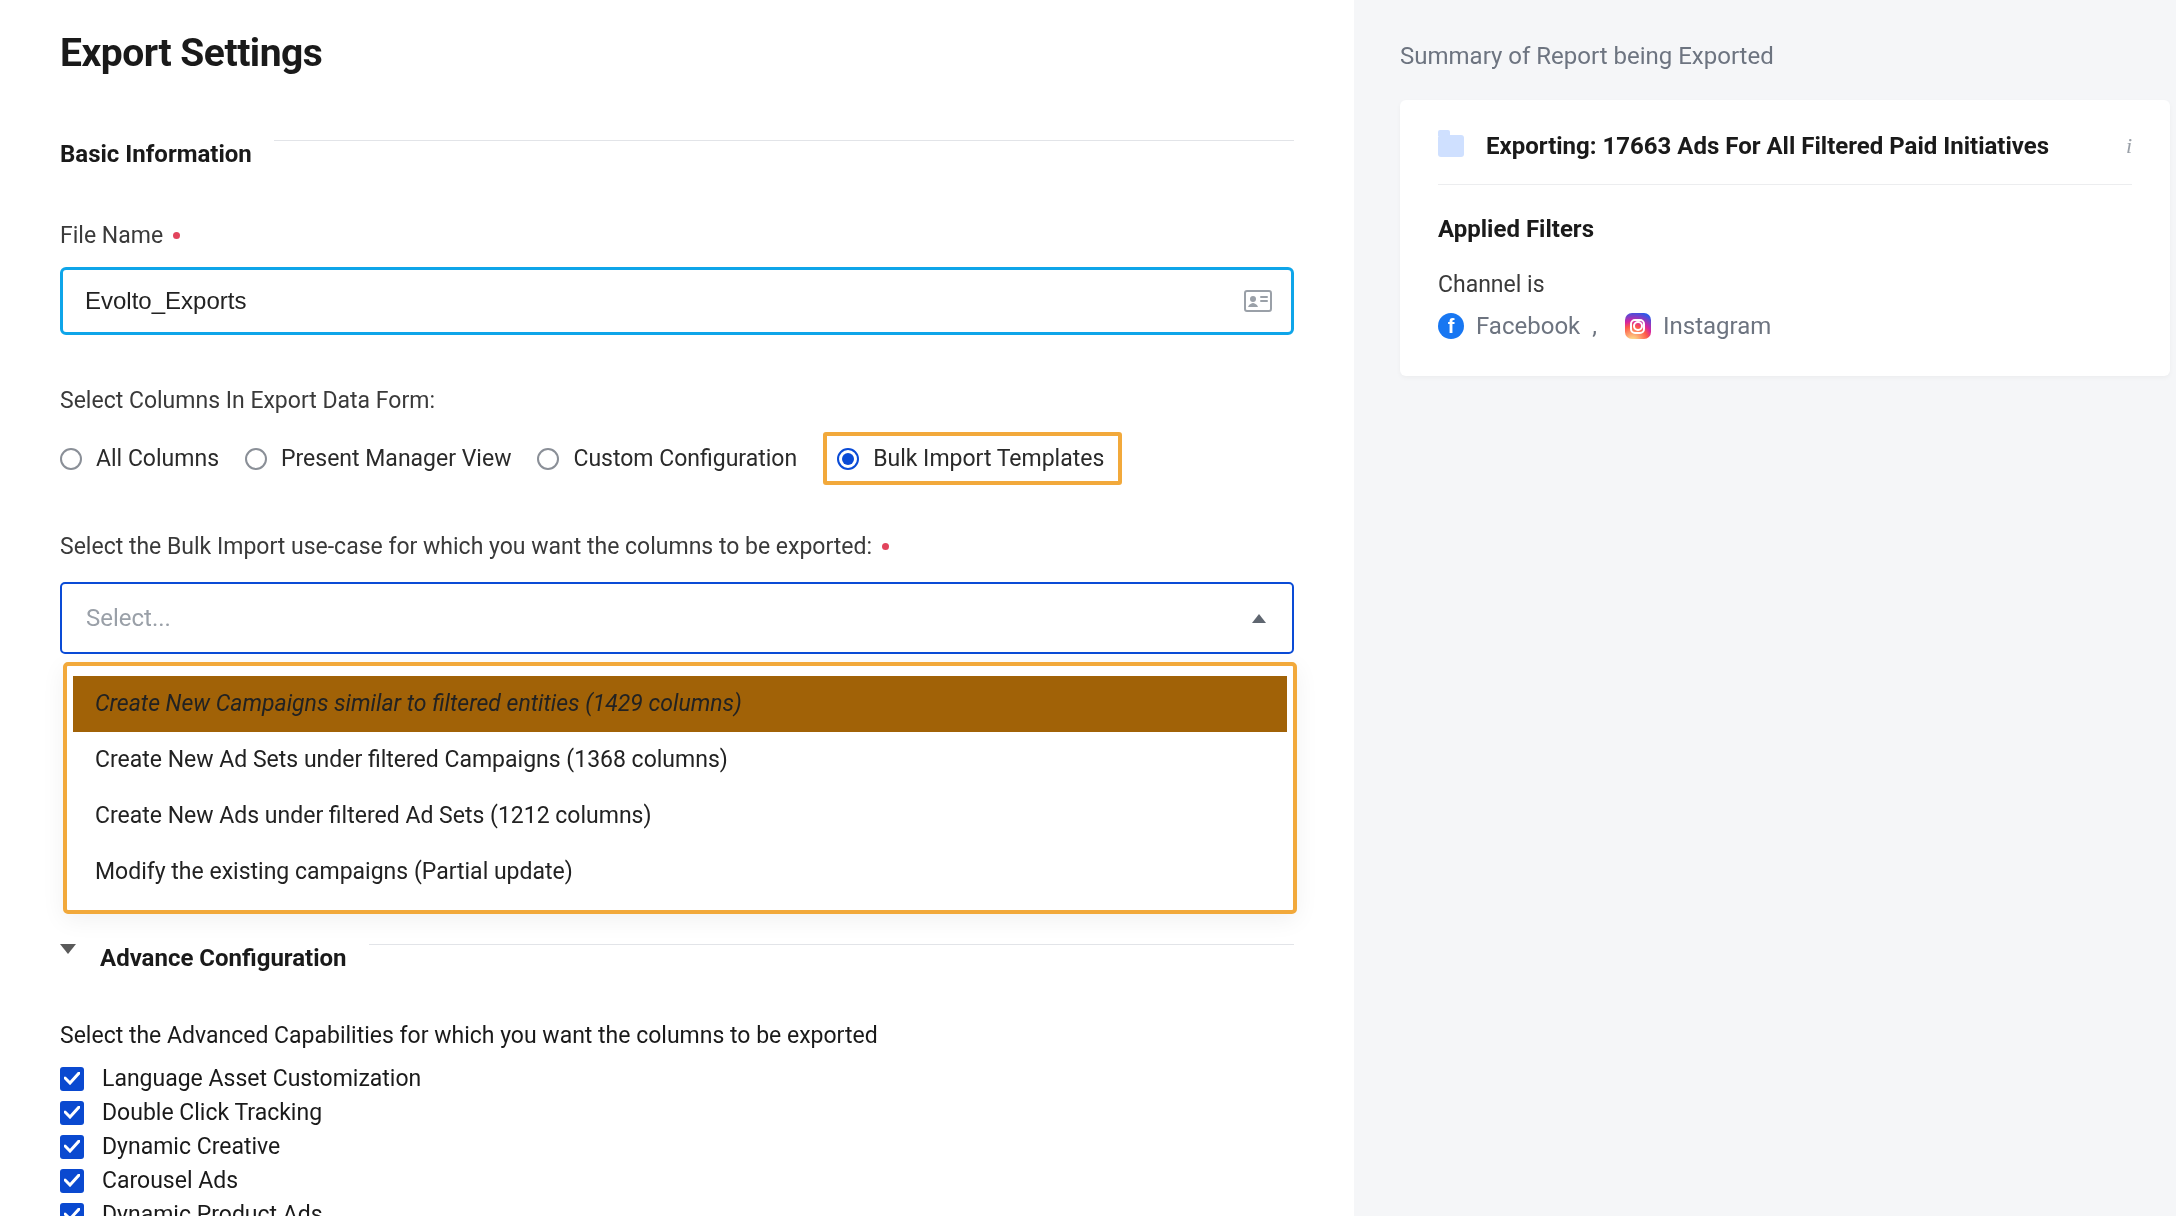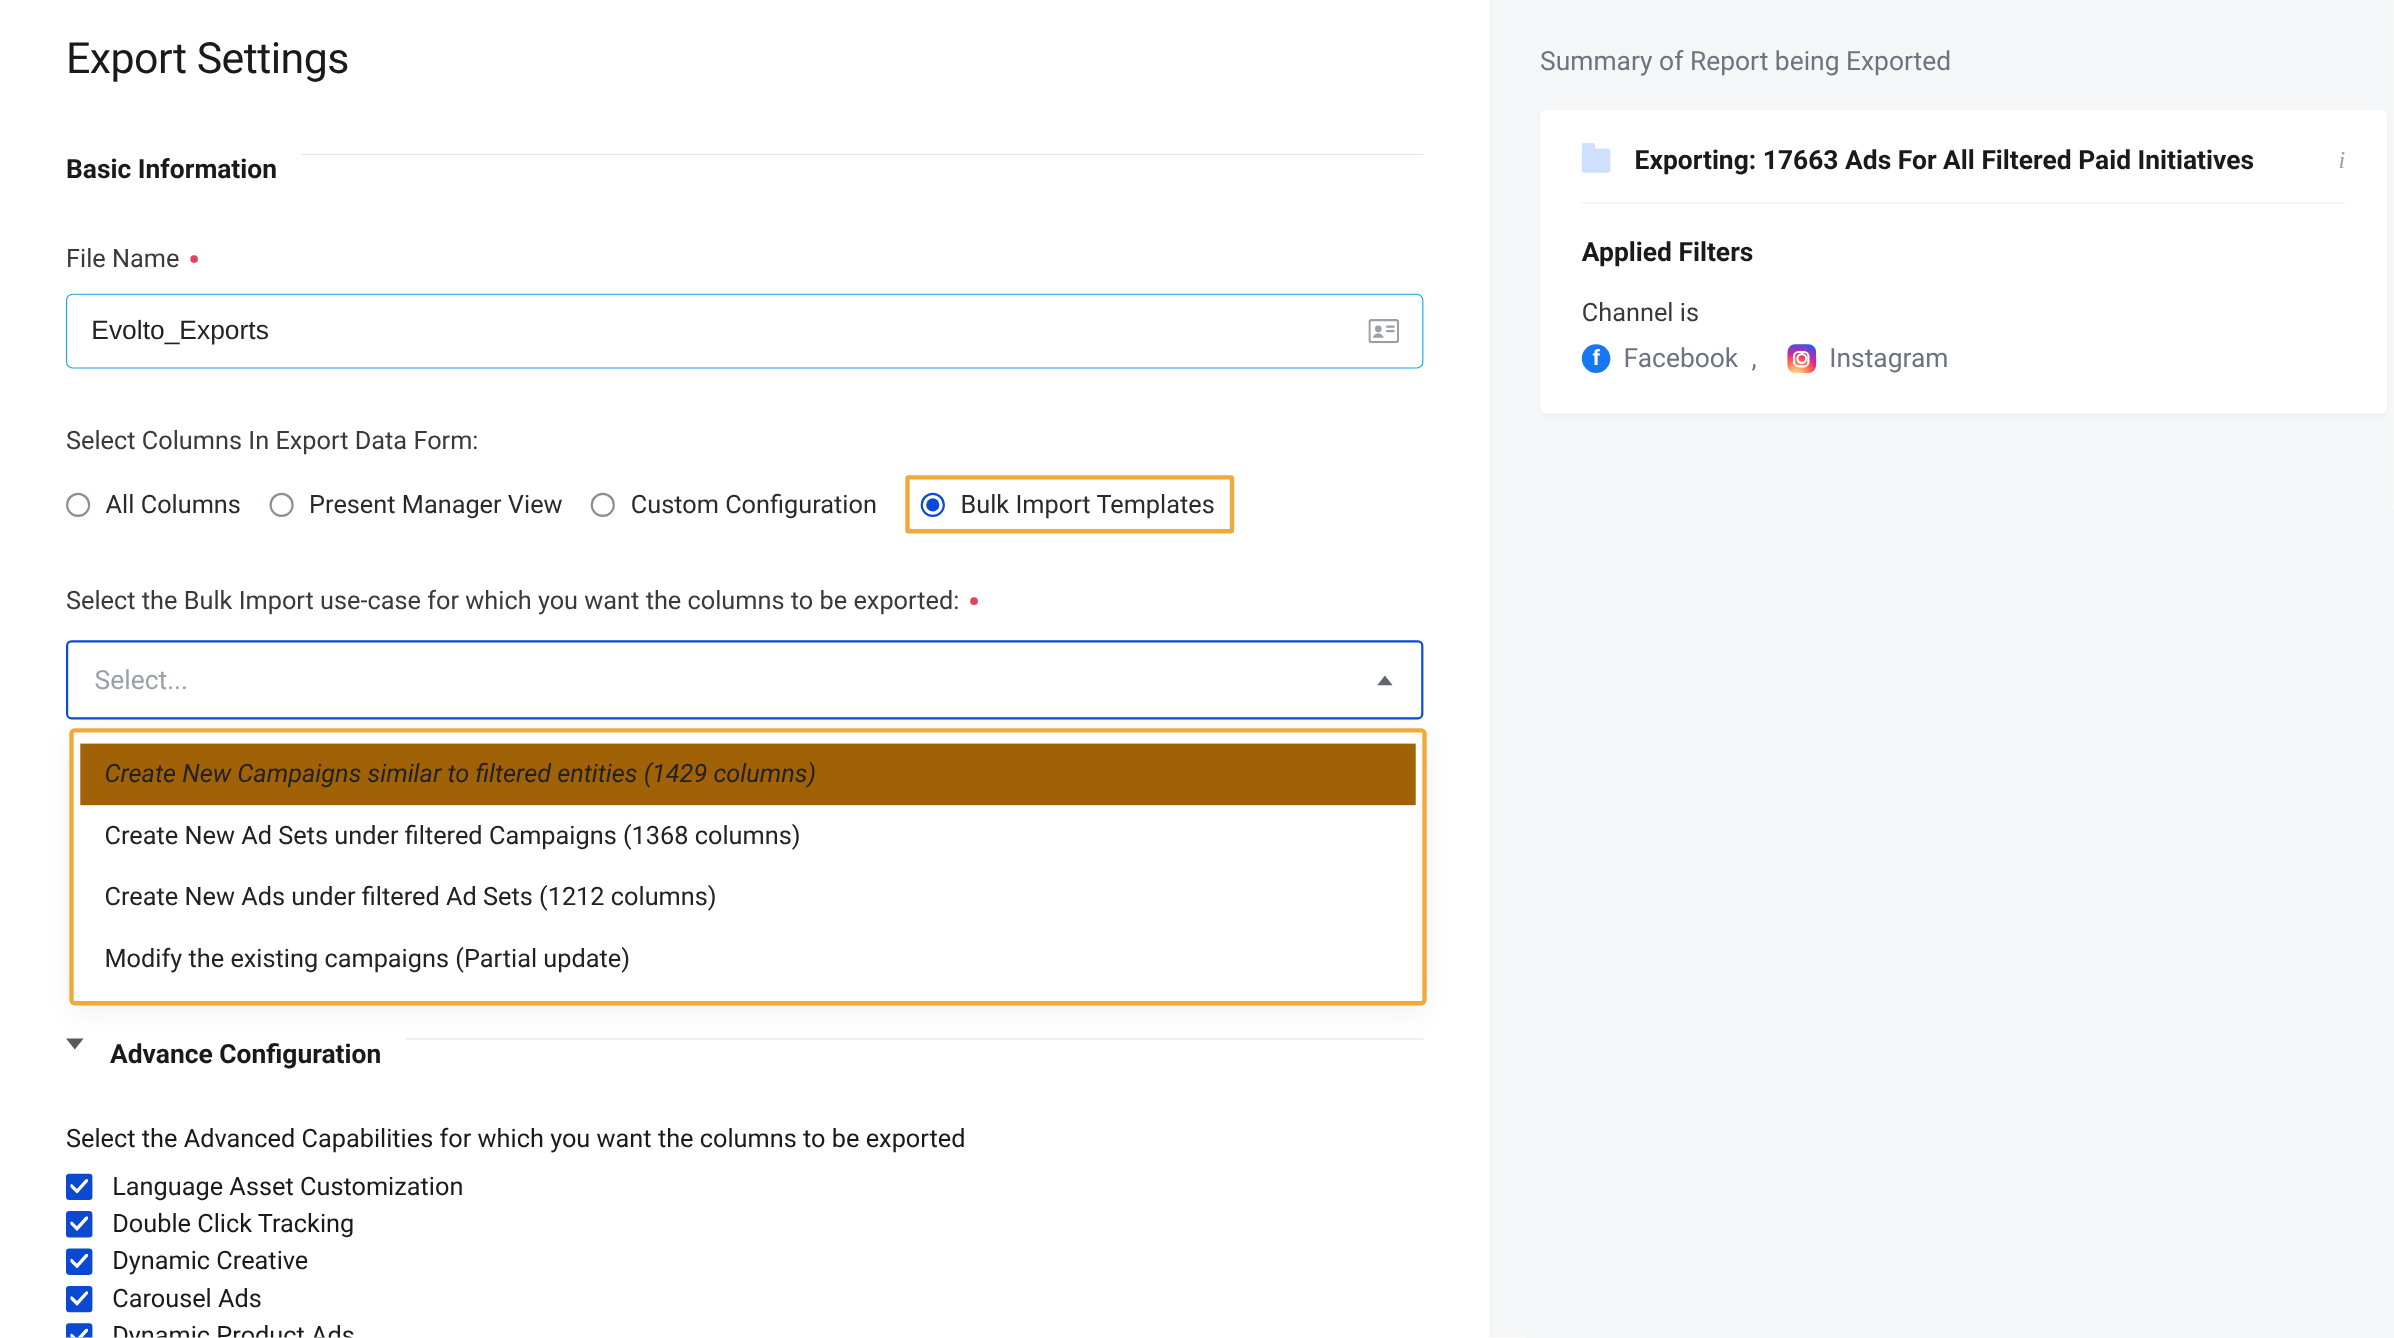--- a/index.html
+++ b/index.html
@@ -20,21 +20,21 @@
 }
 
 .side-panel {
   flex: 1;
   background: #f5f6f8;
   padding: 42px 0 0 46px;
 }
 
 .page-title {
   font-size: 39px;
-  font-weight: 400;
+  font-weight: 700;
   margin-bottom: 64px;
   letter-spacing: -0.5px;
 }
 
 .section-header {
   display: flex;
   gap: 22px;
   margin-bottom: 54px;
 }
 
@@ -81,21 +81,21 @@
 
 .text-input-wrap {
   position: relative;
   width: 100%;
   margin-bottom: 52px;
 }
 
 .text-input {
   width: 100%;
   height: 68px;
-  border: 1px solid #0ea5e9;
+  border: 3px solid #0ea5e9;
   border-radius: 6px;
   padding: 0 60px 0 22px;
   font-size: 24px;
   color: #222;
 }
 
 .input-side-icon {
   position: absolute;
   right: 22px;
   top: 50%;

